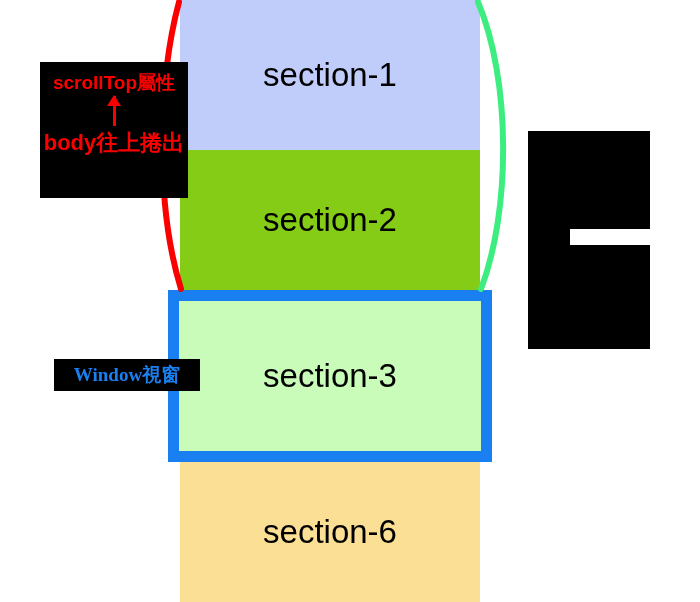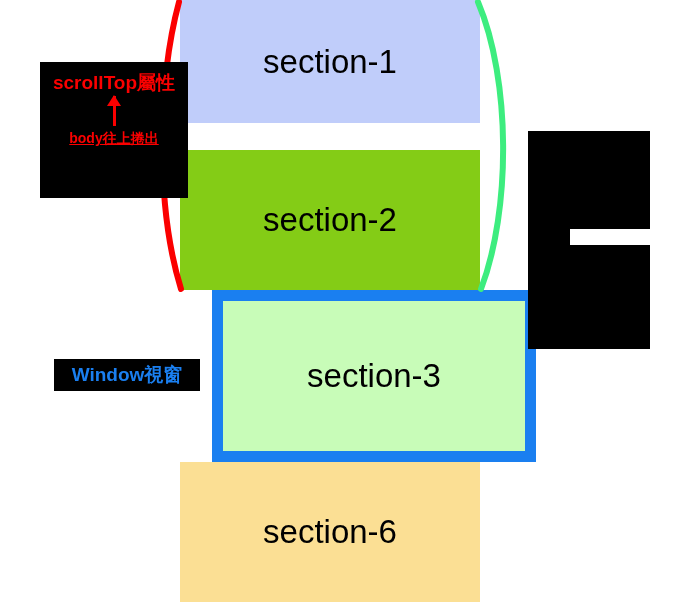--- a/index.html
+++ b/index.html
@@ -33,21 +33,21 @@
     justify-content: center;
     color: #000000;
     font-size: 33px;
     font-weight: 400;
     letter-spacing: 0px;
     font-family: "Liberation Sans", "DejaVu Sans", sans-serif;
   }
 
   #section-1 {
     top: 0px;
-    height: 123px;
+    height: 150px;
     background: #c0cdfa;
   }
   #section-2 {
     top: 150px;
     height: 140px;
     background: #84cc16;
   }
   #section-3-wrap {
     position: absolute;
     left: 168px;
@@ -56,21 +56,20 @@
     height: 172px;
     box-sizing: border-box;
     border: 11px solid #1a7ff0;
     background: #c8fcb8;
     display: flex;
     align-items: center;
     justify-content: center;
     font-size: 33px;
     color: #000000;
     font-family: "Liberation Sans", "DejaVu Sans", sans-serif;
-    margin-left: 44px;
   }
   #section-4 {
     top: 462px;
     height: 140px;
     background: #fbdf94;
   }
 
   
   #arcs {
     position: absolute;
@@ -123,37 +122,36 @@
     width: 0;
     height: 0;
     border-left: 7px solid transparent;
     border-right: 7px solid transparent;
     border-bottom: 11px solid #fb0000;
   }
   #scrolltop-note .line-b1,
   #scrolltop-note .line-b2 {
     display: block;
     white-space: nowrap;
-    font-size: 14px;
-    text-decoration: underline;
+    font-size: 22px;
   }
 
   #window-note {
     left: 22px;
     top: 359px;
     width: 146px;
     height: 32px;
     display: flex;
     align-items: center;
     justify-content: center;
     color: #1a7ff0;
     font-weight: bold;
     font-size: 19px;
     white-space: nowrap;
-    font-family: Liberation Sans, sans-serif;
+    font-family: Liberation Serif, serif;
   }
 
   #right-note {
     left: 496px;
     top: 131px;
     width: 122px;
     height: 218px;
     display: flex;
     align-items: center;
     justify-content: flex-start;

